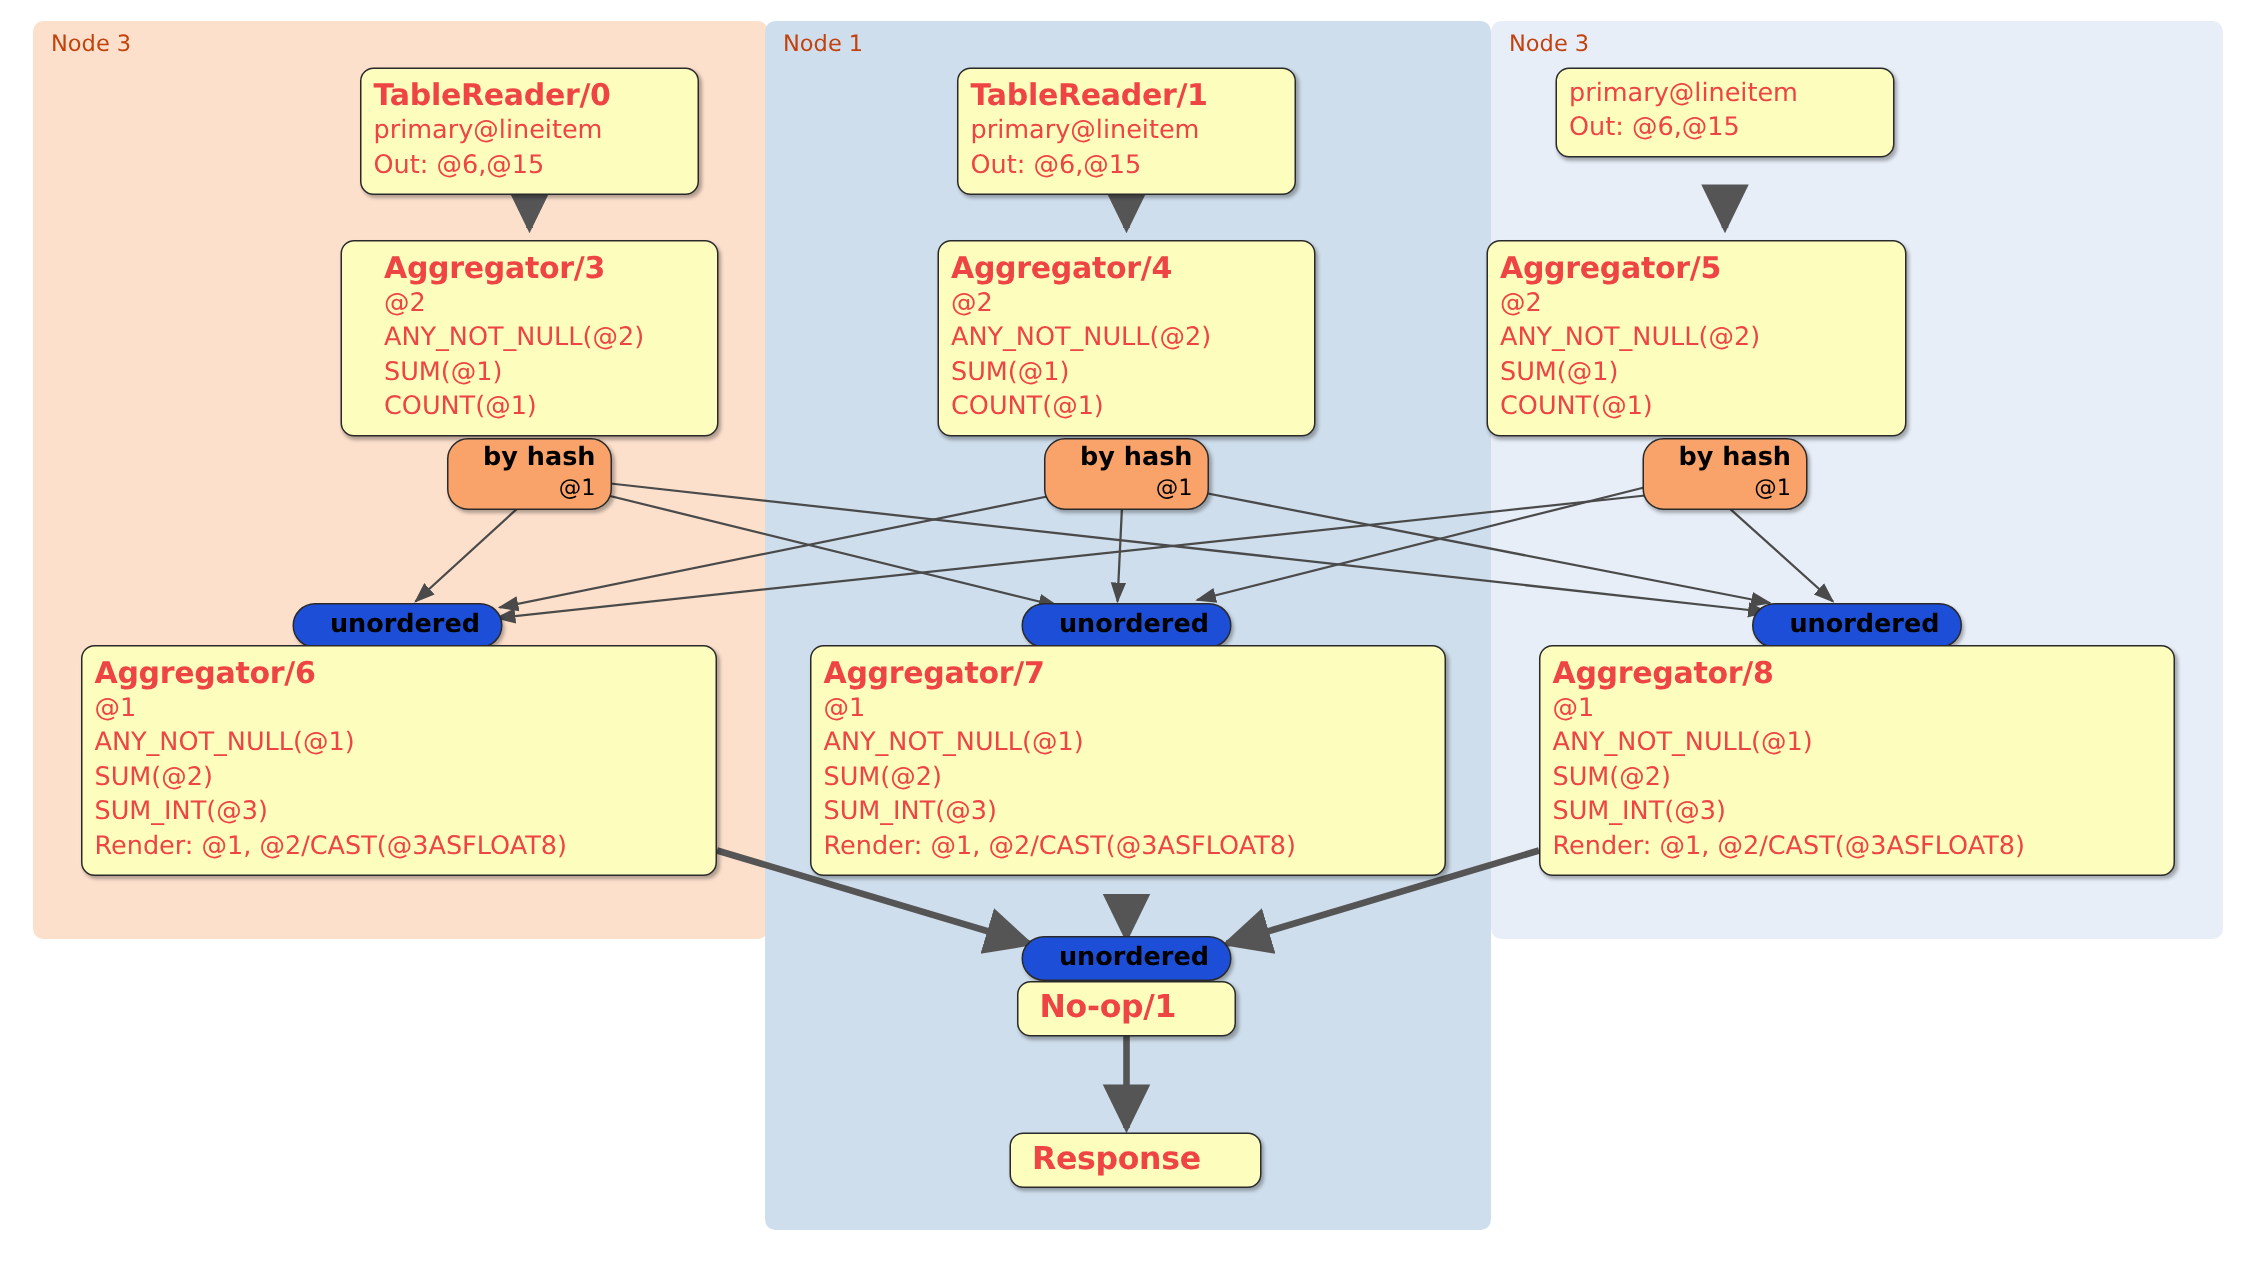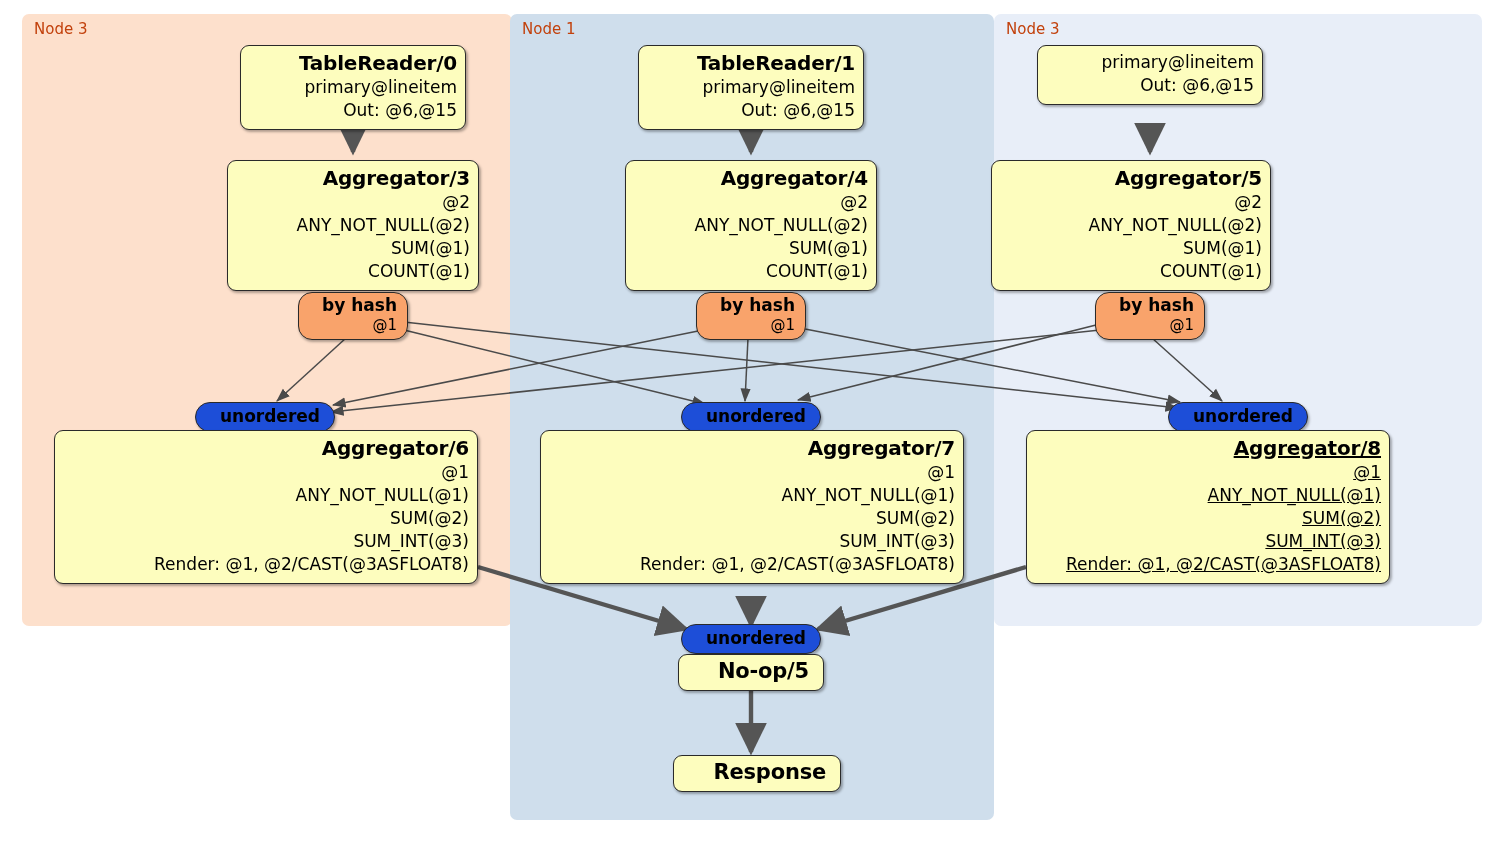--- a/index.html
+++ b/index.html
@@ -44,24 +44,24 @@
     pointer-events: none;
   }
 
   
   .proc {
     position: absolute;
     background: #fdfdbe;
     border: 1.6px solid #2a2a2a;
     border-radius: 9px;
     box-sizing: border-box;
-    text-align: right;
+    text-align: left;
     padding: 5px 8px 7px 8px;
     box-shadow: 1.5px 2px 2.5px rgba(0,0,0,0.30);
-    color: #000000;
+    color: #ef4444;
   }
   .proc .ttl {
     font-weight: bold;
     font-size: 20px;
     line-height: 25px;
     letter-spacing: -0.2px;
     white-space: nowrap;
   }
   .proc .ln {
     font-size: 17px;
@@ -248,34 +248,34 @@
 
   <div class="proc" style="left:540px; top:430px; width:424px;">
     <div class="ttl">Aggregator/7</div>
     <div class="ln">@1</div>
     <div class="ln">ANY_NOT_NULL(@1)</div>
     <div class="ln">SUM(@2)</div>
     <div class="ln">SUM_INT(@3)</div>
     <div class="ln">Render: @1, @2/CAST(@3ASFLOAT8)</div>
   </div>
 
-  <div class="proc" style="left:1026px; top:430px; width:364px;text-decoration:underline;">
+  <div class="proc" style="left:1026px; top:430px; width:424px;">
     <div class="ttl">Aggregator/8</div>
     <div class="ln">@1</div>
     <div class="ln">ANY_NOT_NULL(@1)</div>
     <div class="ln">SUM(@2)</div>
     <div class="ln">SUM_INT(@3)</div>
     <div class="ln">Render: @1, @2/CAST(@3ASFLOAT8)</div>
   </div>
 
   <div class="pill unordered" style="left:681px; top:624px; width:140px;">
     <div class="ttl">unordered</div>
   </div>
 
   <div class="proc compact" style="left:678px; top:654px; width:146px;">
-    <div class="ttl">No-op/5</div>
+    <div class="ttl">No-op/1</div>
   </div>
 
   <div class="proc compact" style="left:673px; top:755px; width:168px;">
     <div class="ttl">Response</div>
   </div>
 
 </div>
 
 </body></html>

